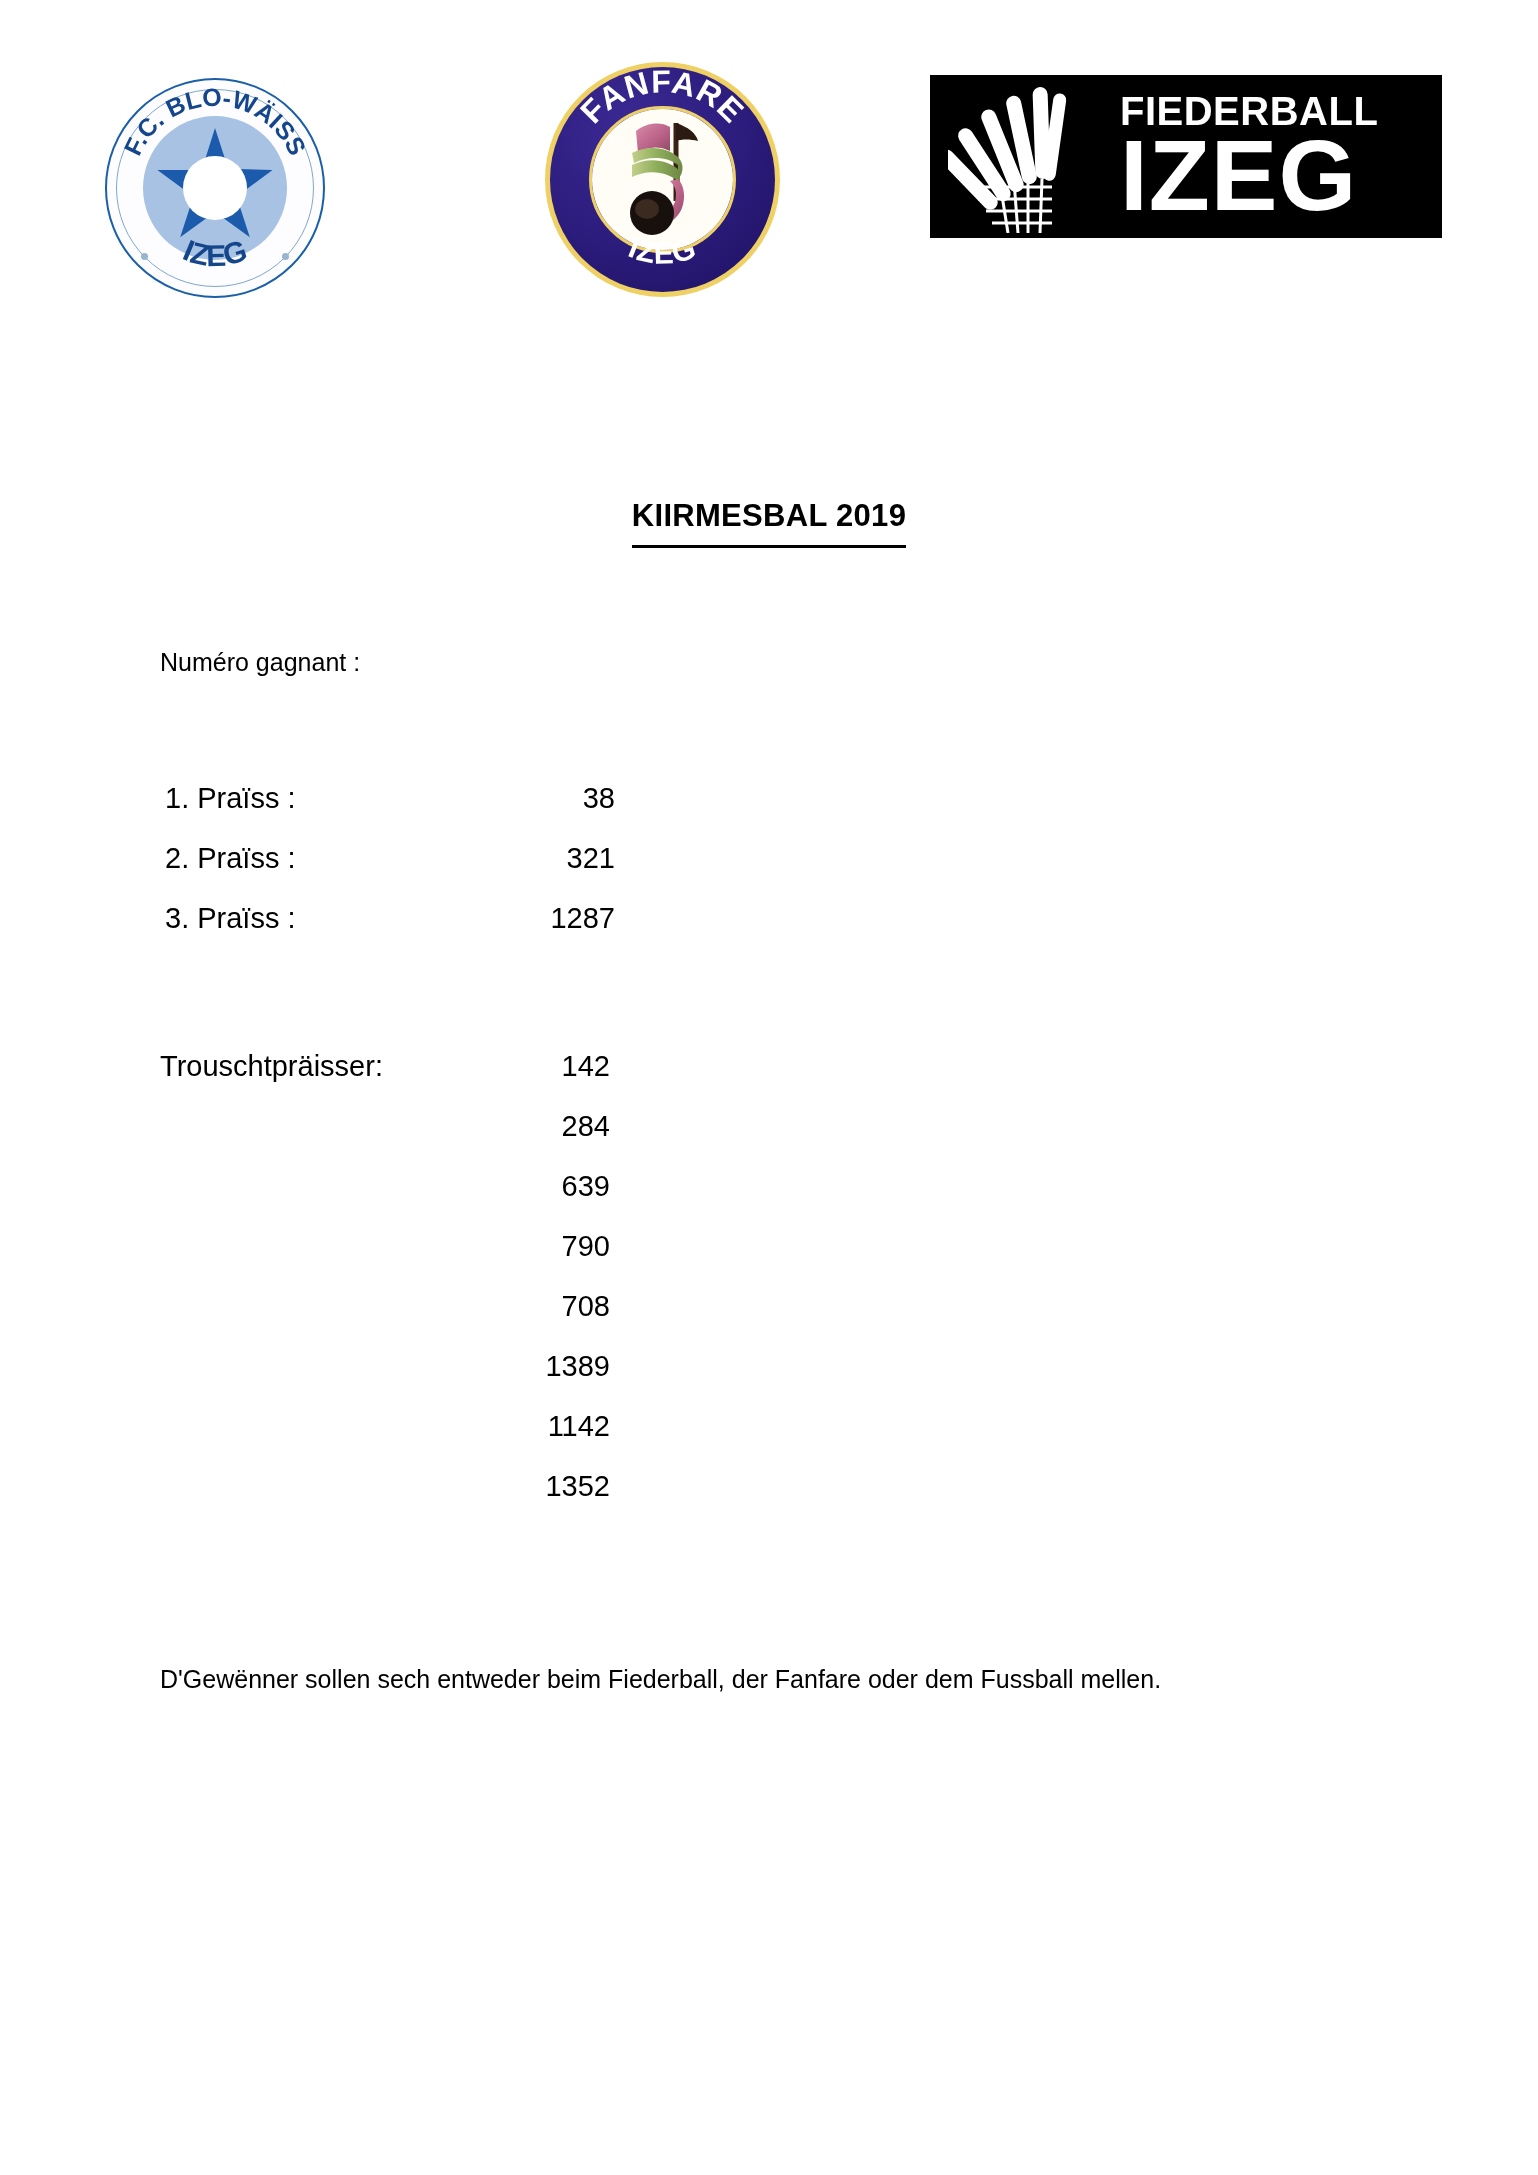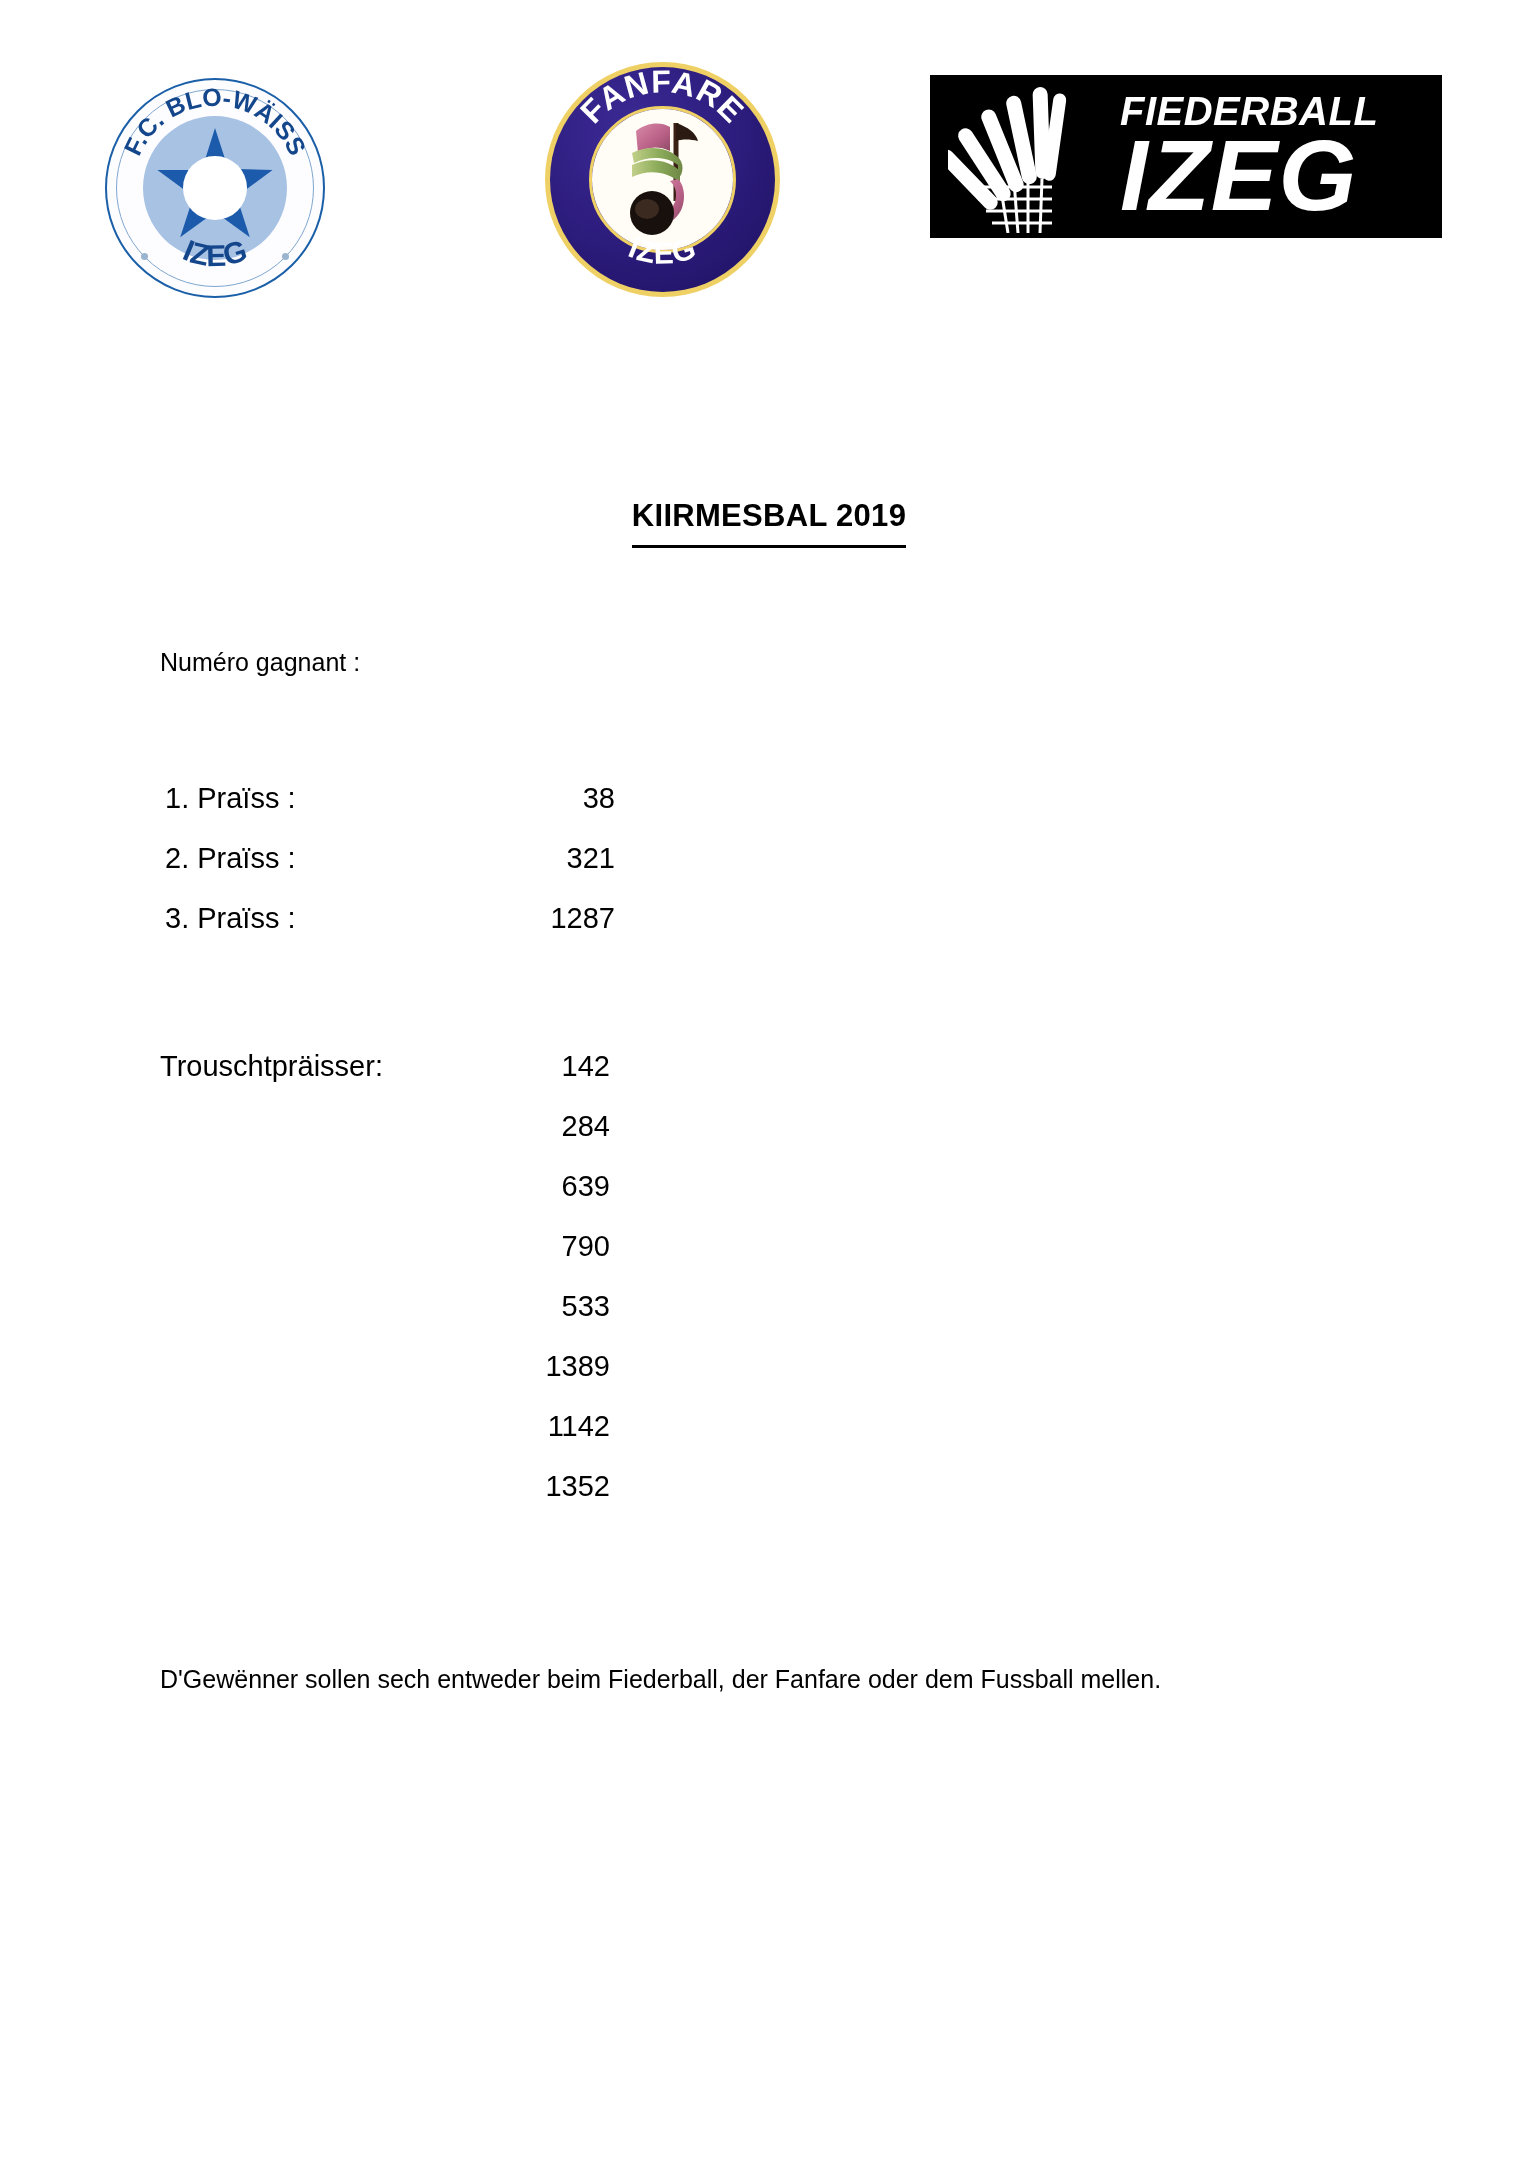--- a/index.html
+++ b/index.html
@@ -148,21 +148,20 @@
     top: 8px;
     width: 160px;
     height: 150px;
   }
   .bd-text {
     position: absolute;
     left: 190px;
     top: 2px;
     width: 316px;
     height: 160px;
-    font-style: italic;
   }
   .bd-line1 {
     position: absolute;
     left: 0; top: 12px;
     font-size: 40px;
     font-weight: bold;
     letter-spacing: 0.5px;
     color: #ffffff;
     font-family: "Liberation Sans", sans-serif;
     white-space: nowrap;
@@ -396,21 +395,21 @@
     <div class="consol-row">
       <div class="consol-label"></div>
       <div class="consol-value">639</div>
     </div>
     <div class="consol-row">
       <div class="consol-label"></div>
       <div class="consol-value">790</div>
     </div>
     <div class="consol-row">
       <div class="consol-label"></div>
-      <div class="consol-value">533</div>
+      <div class="consol-value">708</div>
     </div>
     <div class="consol-row">
       <div class="consol-label"></div>
       <div class="consol-value">1389</div>
     </div>
     <div class="consol-row">
       <div class="consol-label"></div>
       <div class="consol-value">1142</div>
     </div>
     <div class="consol-row">

